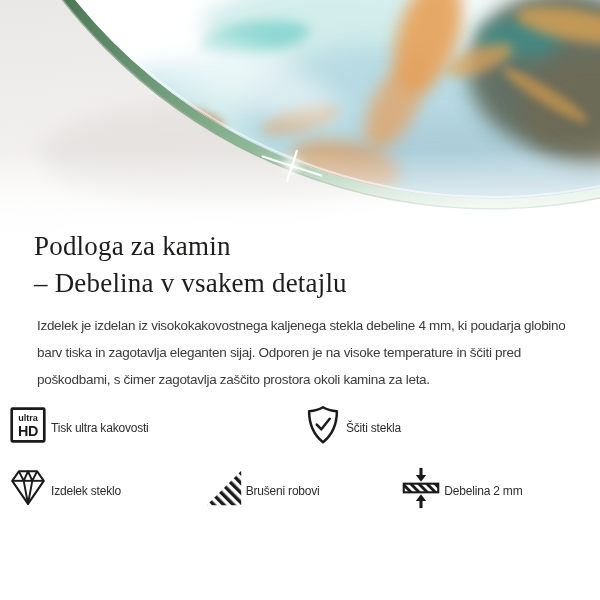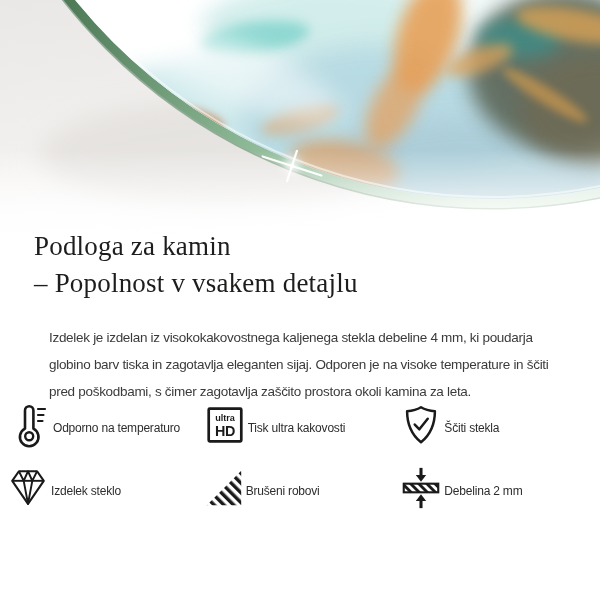--- a/index.html
+++ b/index.html
@@ -11,21 +11,21 @@
   .hero{position:absolute;top:0;left:0;width:600px;height:260px;}
   .hero svg{display:block;}
   h1{
     position:absolute;left:34px;top:228px;margin:0;
     font-family:"Liberation Serif", serif;
     font-weight:400;font-size:27px;line-height:37px;
     color:#1d1d1c;letter-spacing:.2px;
   }
   h1 span{display:block;white-space:nowrap;}
   .lead{
-    position:absolute;left:33px;right:12px;top:308px;margin:16px;
+    position:absolute;left:33px;right:12px;top:308px;margin:4px;
     font-size:13.5px;line-height:27px;letter-spacing:-0.3px;
     color:#3b3b3b;
   }
   .features{position:absolute;top:400px;left:5px;width:590px;}
   .features-row{display:flex;}
   .features-row + .features-row{margin-top:13px;}
   .feature{flex:1;display:flex;align-items:center;}
   .feature .icon-box{height:50px;display:flex;align-items:center;justify-content:center;}
   .feature .label{
     margin-top:6px;font-size:12px;letter-spacing:-0.2px;
@@ -114,39 +114,29 @@
       <circle r="8" fill="#ffffff" opacity="0.85" filter="url(#b4)"></circle>
       <rect x="-32" y="-1.1" width="64" height="2.2" rx="1.1" fill="#ffffff" opacity="0.95"></rect>
       <rect x="-1.1" y="-17" width="2.2" height="34" rx="1.1" fill="#ffffff" opacity="0.95"></rect>
       <circle r="2.3" fill="#ffffff"></circle>
     </g>
   </svg>
 </div>
 
 <h1>
   <span>Podloga za kamin</span>
-  <span>– Popolnost v vsakem detajlu</span>
+  <span>– Debelina v vsakem detajlu</span>
 </h1>
 
 <p class="lead">Izdelek je izdelan iz visokokakovostnega kaljenega stekla debeline 4 mm, ki poudarja globino barv tiska in zagotavlja eleganten sijaj. Odporen je na visoke temperature in ščiti pred poškodbami, s čimer zagotavlja zaščito prostora okoli kamina za leta.</p>
 
 <div class="features">
 
   <div class="features-row">
 
-    <div class="feature">
-      <div class="icon-box">
-        <svg width="48" height="48" viewBox="0 0 48 48" class="ficon">
-          <path d="M20 9.5 a4.2 4.2 0 0 1 8.4 0 V27.6 a9.3 9.3 0 1 1 -8.4 0 Z" stroke-width="2.6" stroke-linejoin="round"></path>
-          <circle cx="24.2" cy="35.3" r="4" stroke-width="2.4"></circle>
-          <path d="M33 8 h7 M33 14 h5.5 M33 20 h4.5" stroke-width="2.2" stroke-linecap="round"></path>
-        </svg>
-      </div>
-      <div class="label">Odporno na temperaturo</div>
-    </div>
 
     <div class="feature">
       <div class="icon-box">
         <svg width="46" height="46" viewBox="0 0 48 48" class="ficon">
           <rect x="7" y="7" width="34" height="34" rx="1" stroke-width="2.8"></rect>
           <text x="24" y="20" text-anchor="middle" font-family="Liberation Sans, sans-serif" font-size="9.5" font-weight="600" fill="#1a1a1a" stroke="none">ultra</text>
           <text x="24" y="35" text-anchor="middle" font-family="Liberation Sans, sans-serif" font-size="15" font-weight="800" letter-spacing="-0.5" fill="#1a1a1a" stroke="none">HD</text>
         </svg>
       </div>
       <div class="label">Tisk ultra kakovosti</div>

